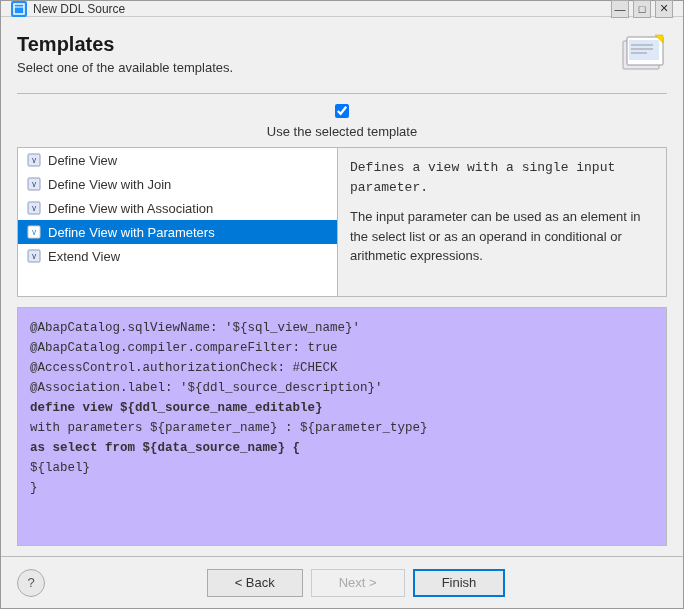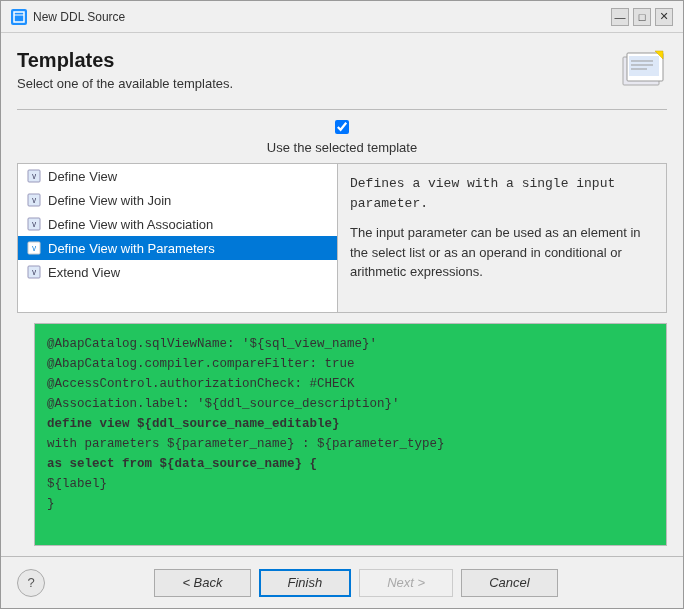--- a/index.html
+++ b/index.html
@@ -21,21 +21,21 @@
       display: flex;
       flex-direction: column;
       box-shadow: 2px 2px 8px rgba(0,0,0,0.3);
     }
     .title-bar {
       background: #f0f0f0;
       display: flex;
       align-items: center;
       padding: 6px 10px;
       border-bottom: 1px solid #ccc;
-      height: 32px;
+      height: 16px;
     }
     .title-bar-icon {
       width: 16px;
       height: 16px;
       margin-right: 6px;
       background: #1e90ff;
       border-radius: 2px;
       display: flex;
       align-items: center;
       justify-content: center;
@@ -158,29 +158,28 @@
     }
     .template-description {
       flex: 1;
       padding: 10px 12px;
       font-size: 13px;
       color: #333;
       line-height: 1.5;
     }
     .code-area {
       border: 1px solid #bbb;
-      background: #22c55e;
+      background: #c4b5fd;
       flex: 1;
       overflow-y: auto;
       padding: 10px 12px;
       font-family: 'Courier New', monospace;
       font-size: 12.5px;
       line-height: 1.6;
       color: #333;
-      margin-left: 17px;
     }
     .footer-area {
       display: flex;
       align-items: center;
       padding: 10px 16px;
       border-top: 1px solid #bbb;
       background: #f0f0f0;
       margin-top: 10px;
       height: 52px;
     }
@@ -208,21 +207,20 @@
       height: 28px;
       padding: 0 27px;
       border: 1px solid #aaa;
       background: #e8e8e8;
       cursor: pointer;
       font-size: 13px;
       color: #333;
       display: flex;
       align-items: center;
       justify-content: center;
-      font-style: italic;
     }
     .btn.active, .btn.primary {
       border: 2px solid #0078d7;
       background: #e8e8e8;
     }
     .btn:disabled, .btn.disabled {
       color: #aaa;
       background: #f0f0f0;
       border-color: #ccc;
       cursor: default;
@@ -348,18 +346,17 @@
         <div><strong>as select from ${data_source_name} {</strong></div>
         <div>    ${label}</div>
         <div>}</div>
       </div>
   </div>
 
   <div class="footer-area">
     <div class="footer-help">?</div>
     <div class="footer-buttons">
       <button class="btn">&lt; Back</button>
+      <button class="btn disabled" disabled="">Next &gt;</button>
       <button class="btn primary">Finish</button>
-      <button class="btn disabled" disabled="">Next &gt;</button>
-      <button class="btn">Cancel</button>
     </div>
   </div>
 </div>
 
 </body></html>

